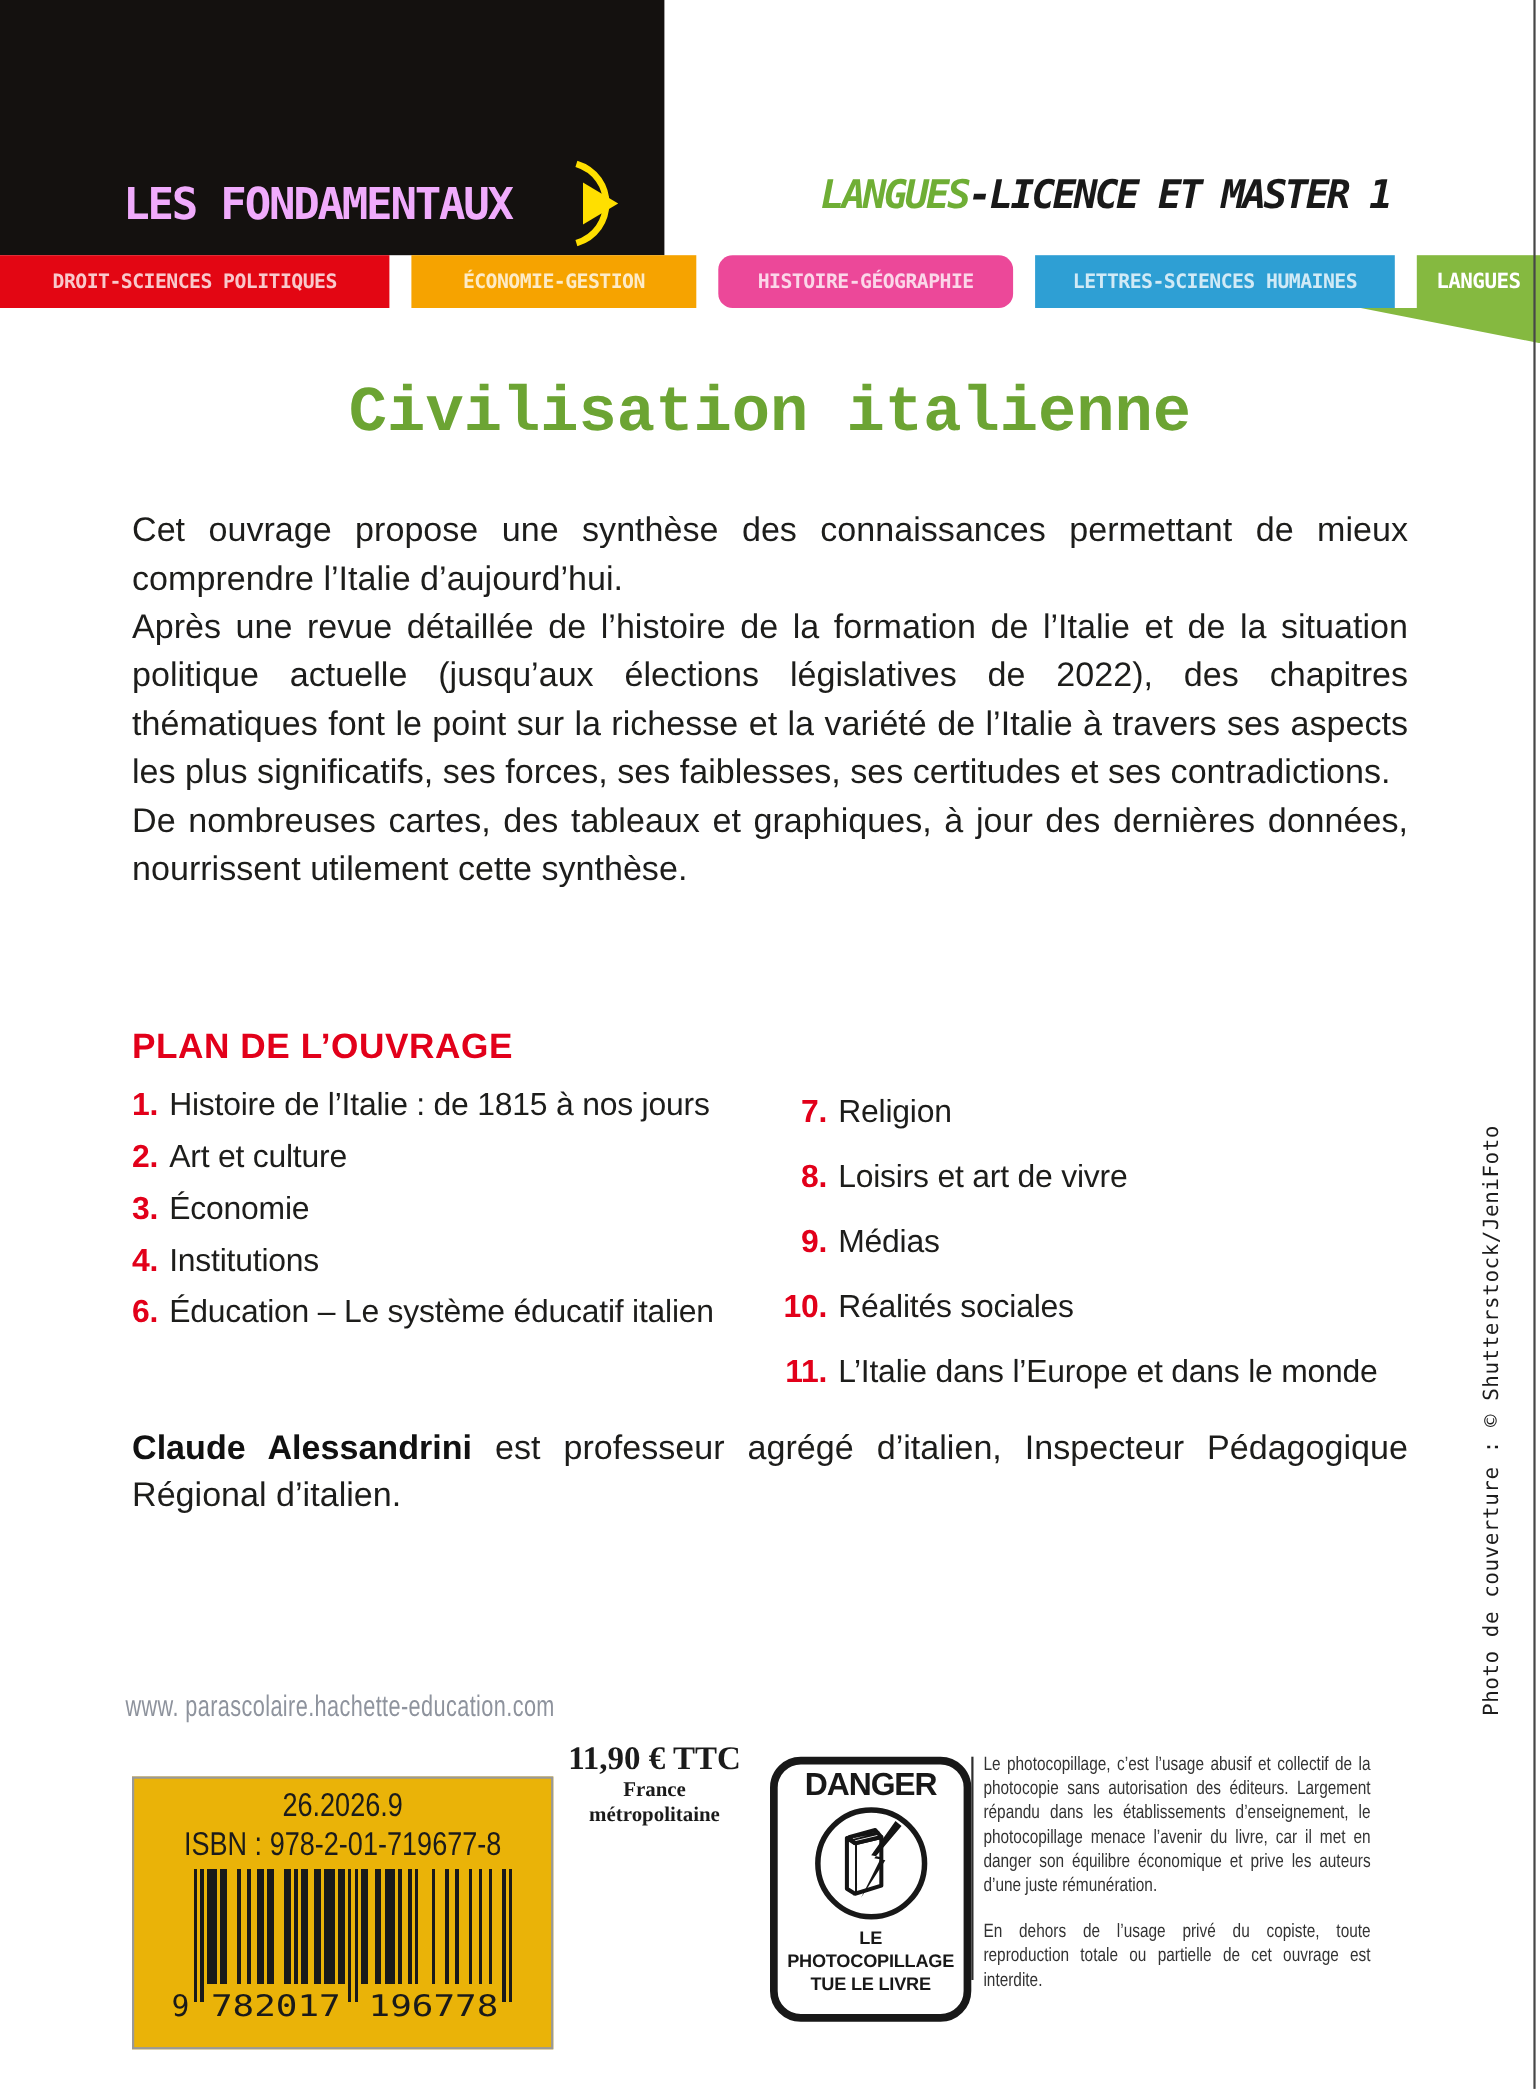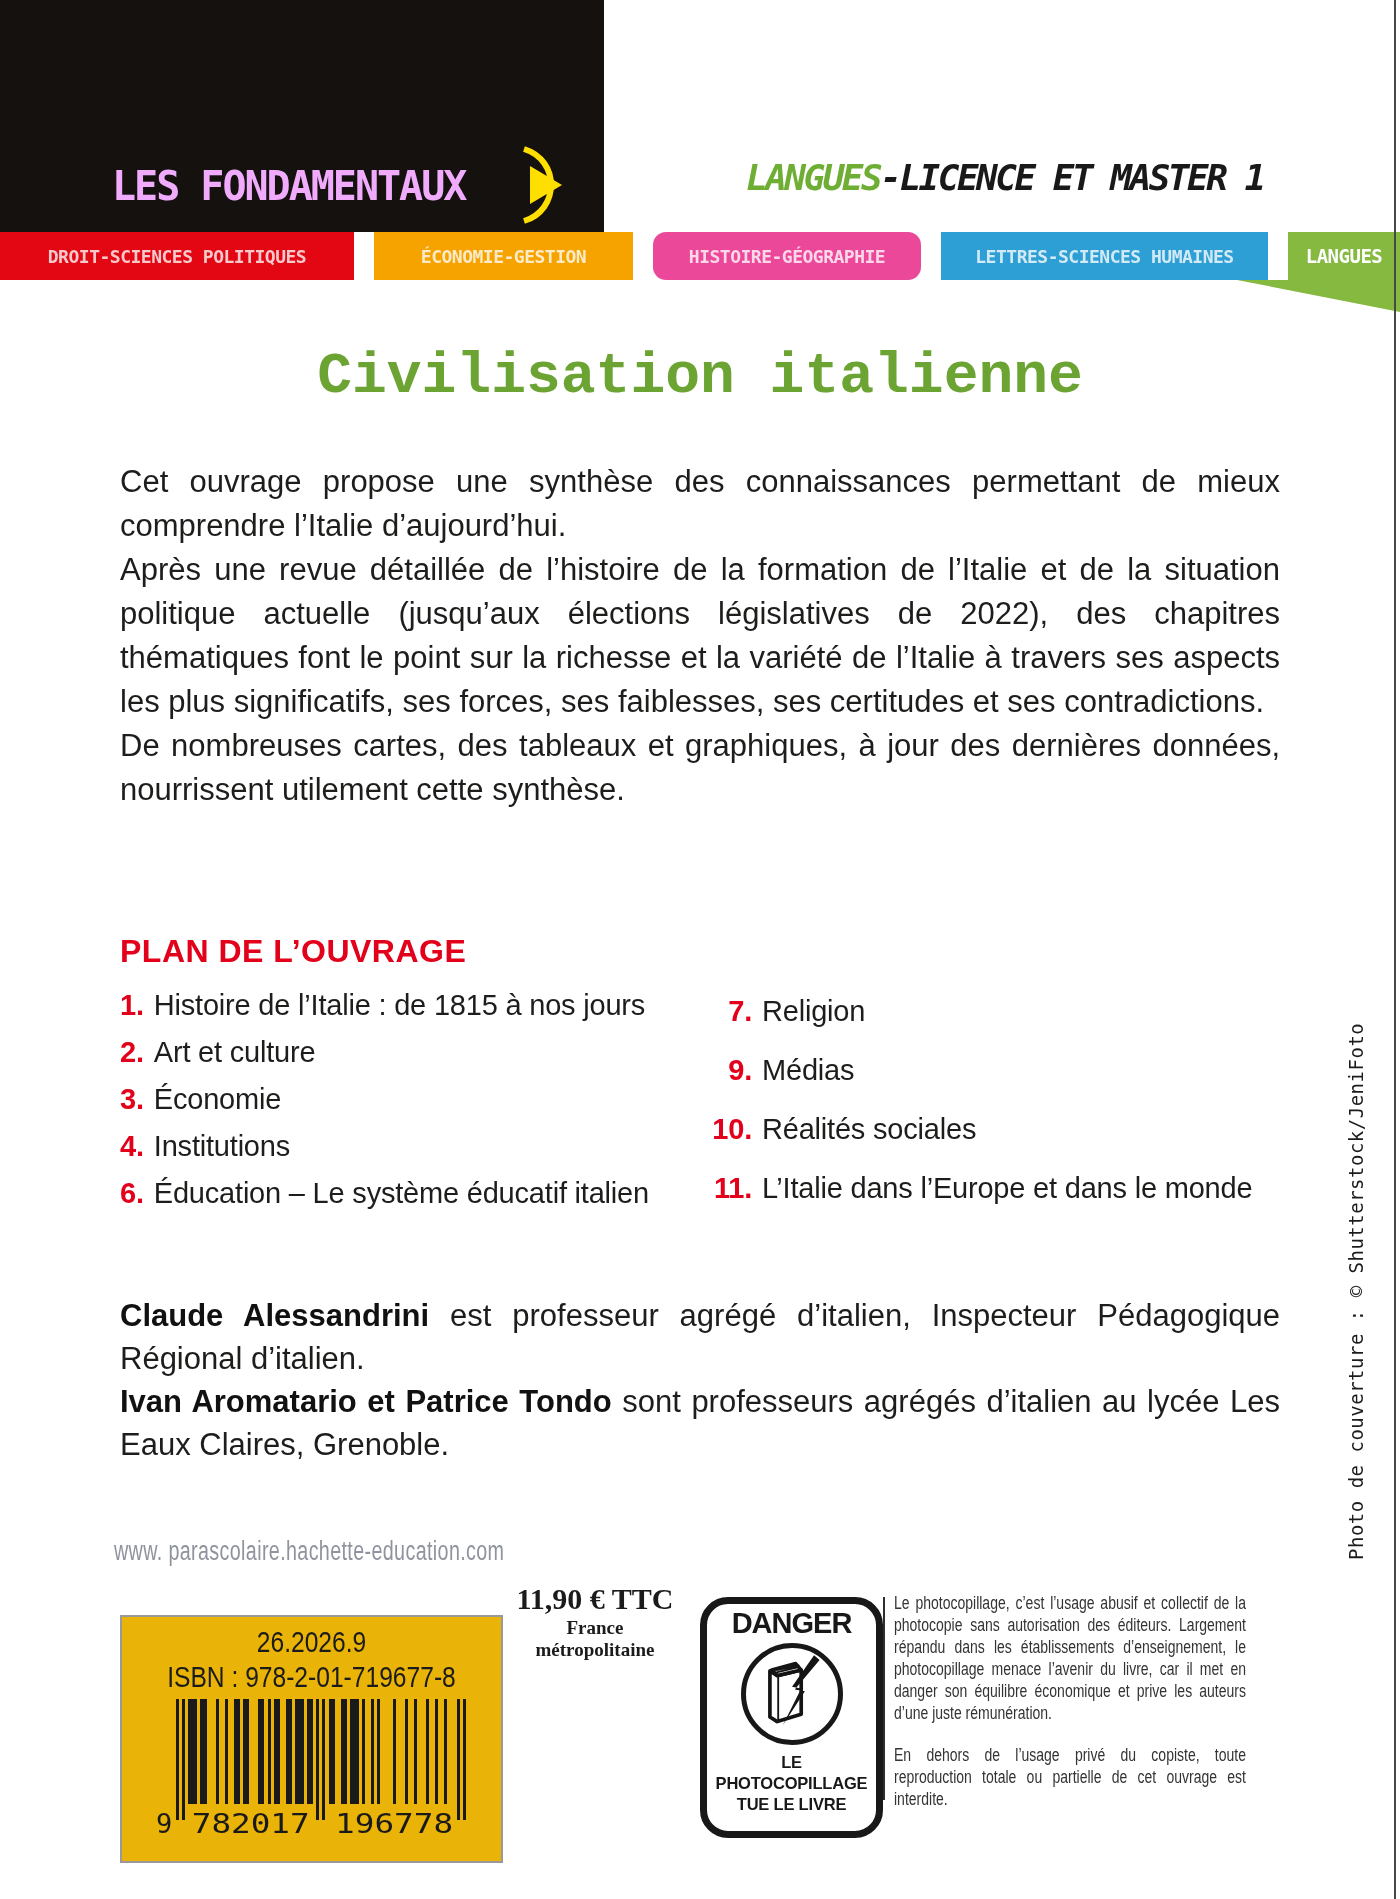--- a/index.html
+++ b/index.html
@@ -117,27 +117,27 @@
   <div class="plan-h">PLAN DE L’OUVRAGE</div>
   <ul class="plan plan-left">
       <li><span class="num">1.</span><span class="lbl">Histoire de l’Italie : de 1815 à nos jours</span></li>
       <li><span class="num">2.</span><span class="lbl">Art et culture</span></li>
       <li><span class="num">3.</span><span class="lbl">Économie</span></li>
       <li><span class="num">4.</span><span class="lbl">Institutions</span></li>
       <li><span class="num">6.</span><span class="lbl">Éducation – Le système éducatif italien</span></li>
     </ul>
   <ul class="plan plan-right">
       <li><span class="num">7.</span><span class="lbl">Religion</span></li>
+      <li><span class="num">8.</span><span class="lbl">Loisirs et art de vivre</span></li>
       <li><span class="num">9.</span><span class="lbl">Médias</span></li>
       <li><span class="num">10.</span><span class="lbl">Réalités sociales</span></li>
       <li><span class="num">11.</span><span class="lbl">L’Italie dans l’Europe et dans le monde</span></li>
     </ul>
   <div class="authors">
       <p><b>Claude Alessandrini</b><span> est professeur agrégé d’italien, Inspecteur Pédagogique Régional d’italien.</span></p>
-      <p><b>Ivan Aromatario et Patrice Tondo</b><span> sont professeurs agrégés d’italien au lycée Les Eaux Claires, Grenoble.</span></p>
     </div>
 
   <div class="website">www. parascolaire.hachette-education.com</div>
 
   <div class="bc-box">
     <div class="code">26.2026.9</div>
     <div class="isbn">ISBN : 978-2-01-719677-8</div>
     <svg class="bc-svg" width="316" height="138" viewBox="0 0 316 138" shape-rendering="crispEdges">
         <rect x="22.00" y="0" width="3.05" height="121"></rect>
         <rect x="28.10" y="0" width="3.05" height="121"></rect>

